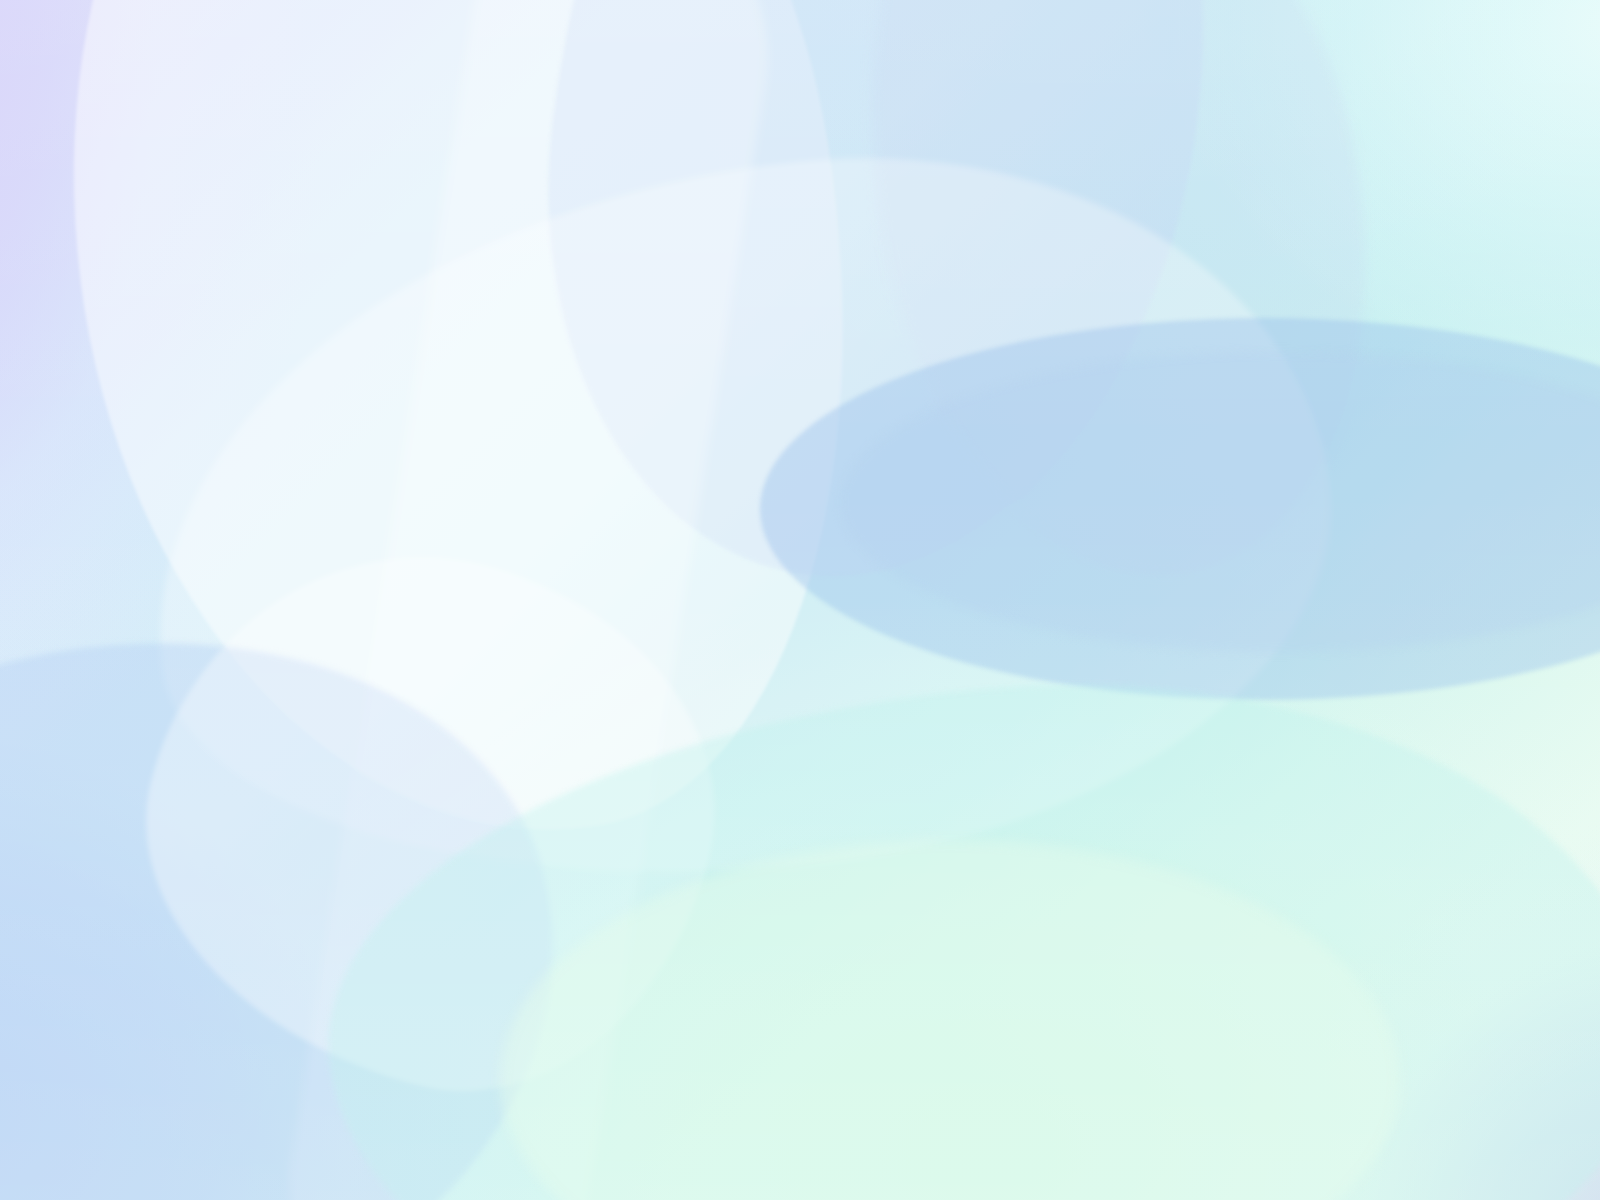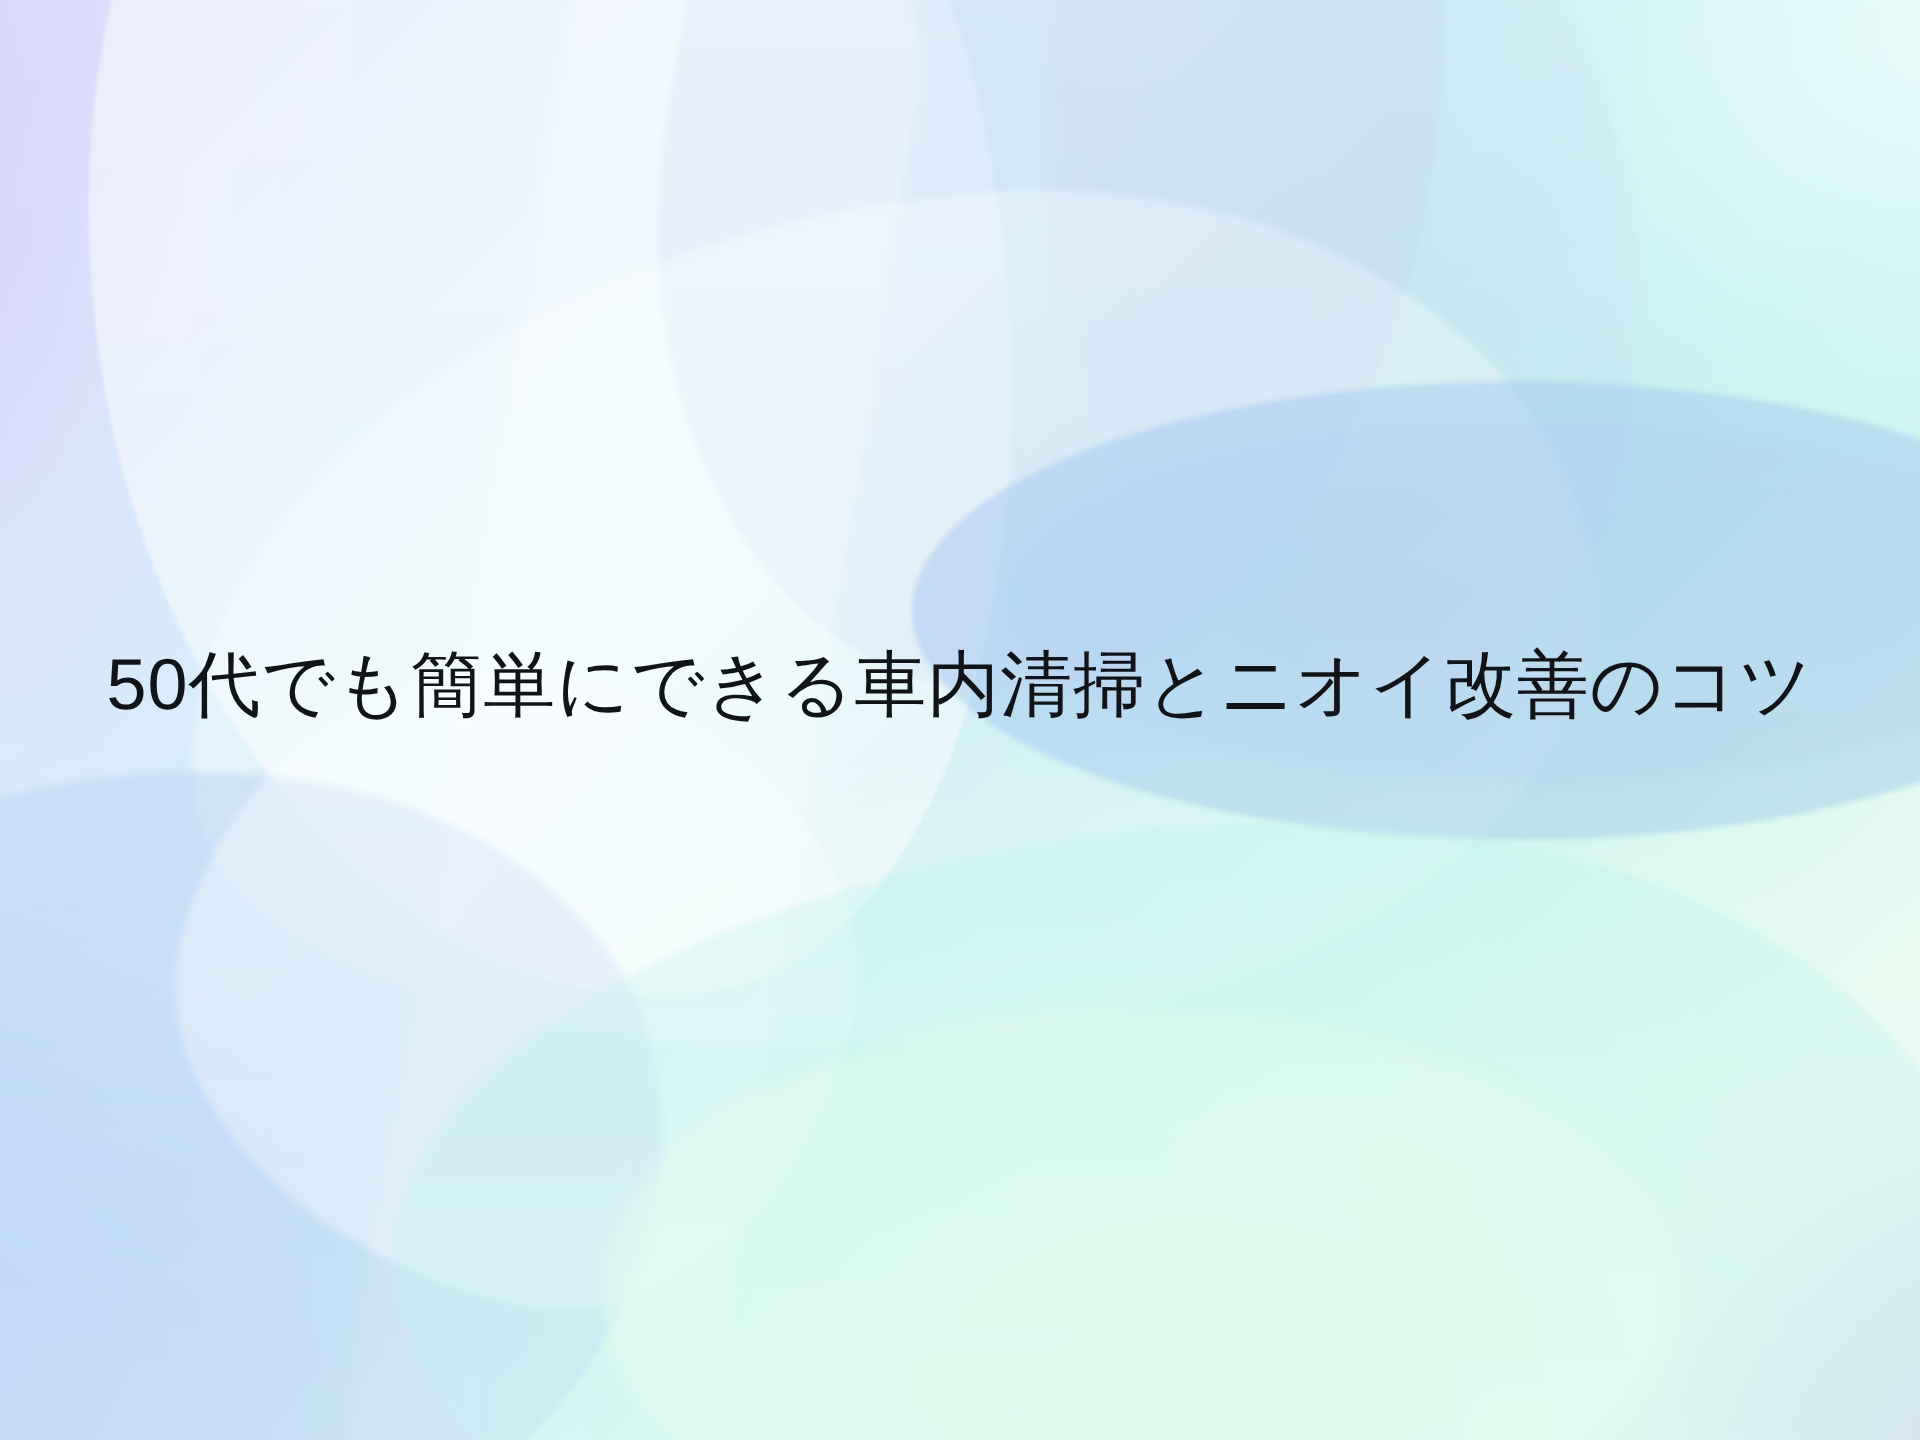--- a/index.html
+++ b/index.html
@@ -269,17 +269,14 @@
   <div class="shape" id="shape-ribbon"></div>
   <div class="shape" id="shape-blue-right"></div>
   <div class="shape" id="shape-blue-right-inner"></div>
   <div class="shape" id="shape-peri-lobe"></div>
   <div class="shape" id="shape-petal-left"></div>
   <div class="shape" id="shape-cyan-sweep"></div>
   <div class="shape" id="shape-mint-glow"></div>
 
   <div class="bg-layer" id="bg-veil"></div>
 
-  <div id="title-block">
-    <h1 id="slide-title" style="color: rgb(16, 20, 24);">50代でも簡単にできる車内清掃とニオイ改善のコツ</h1>
-  </div>
 
 </div>
 
 </body></html>

